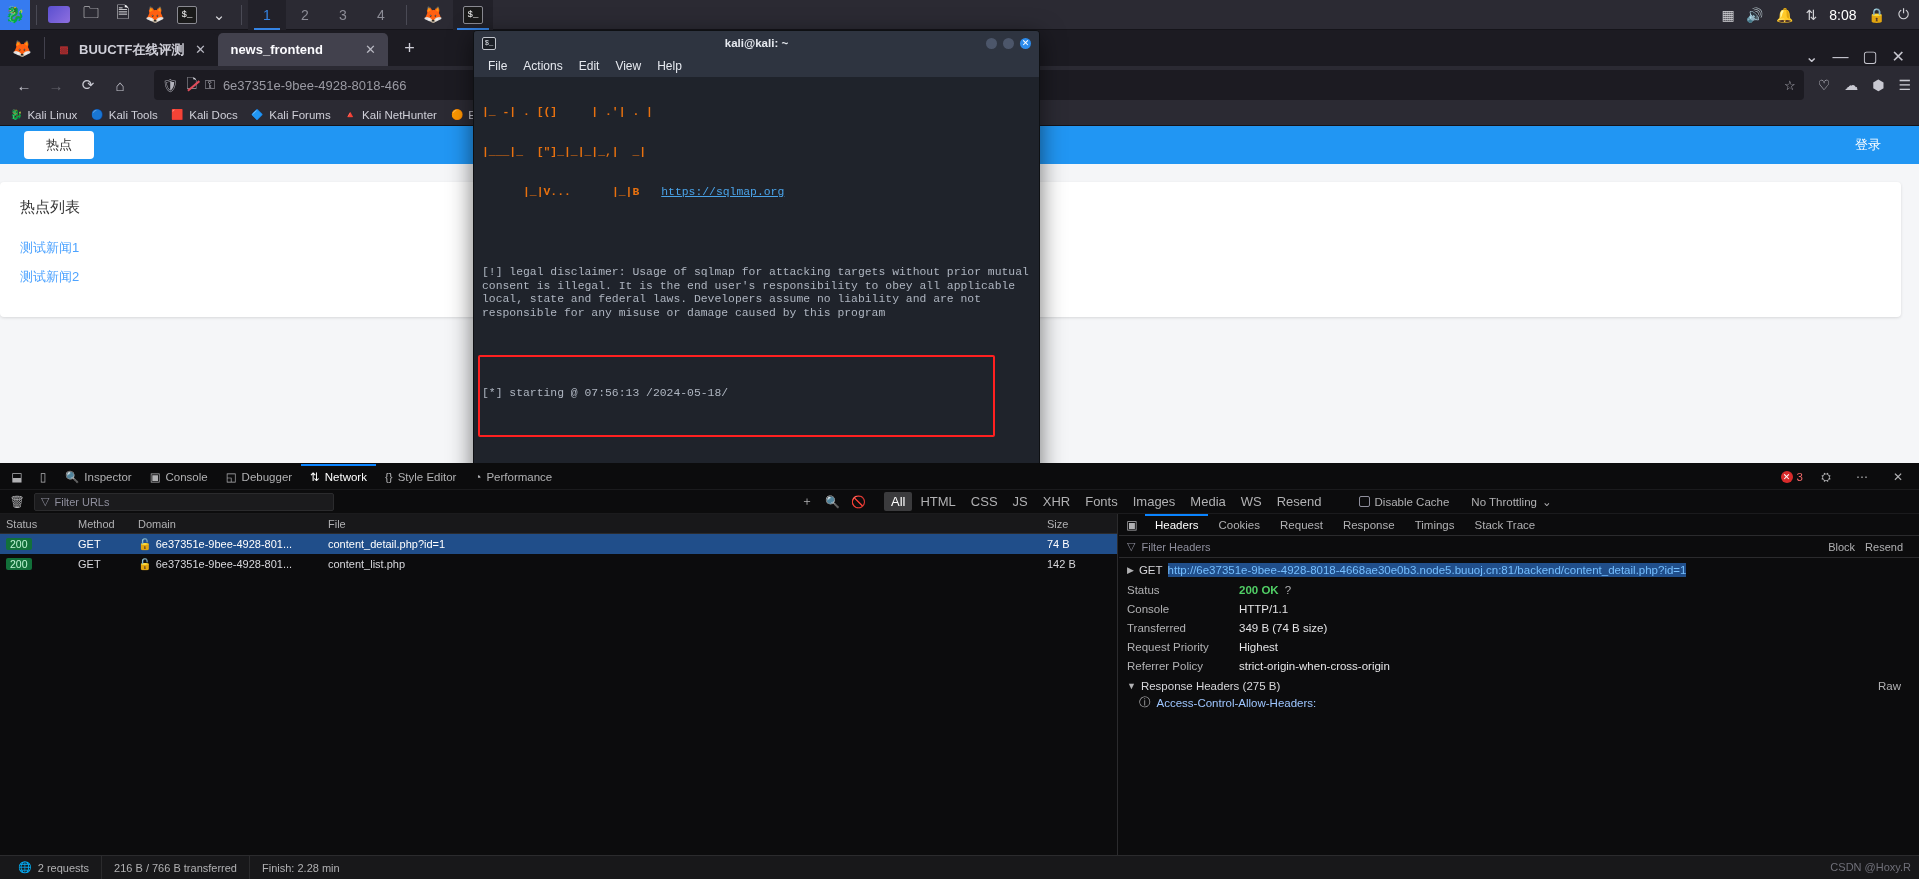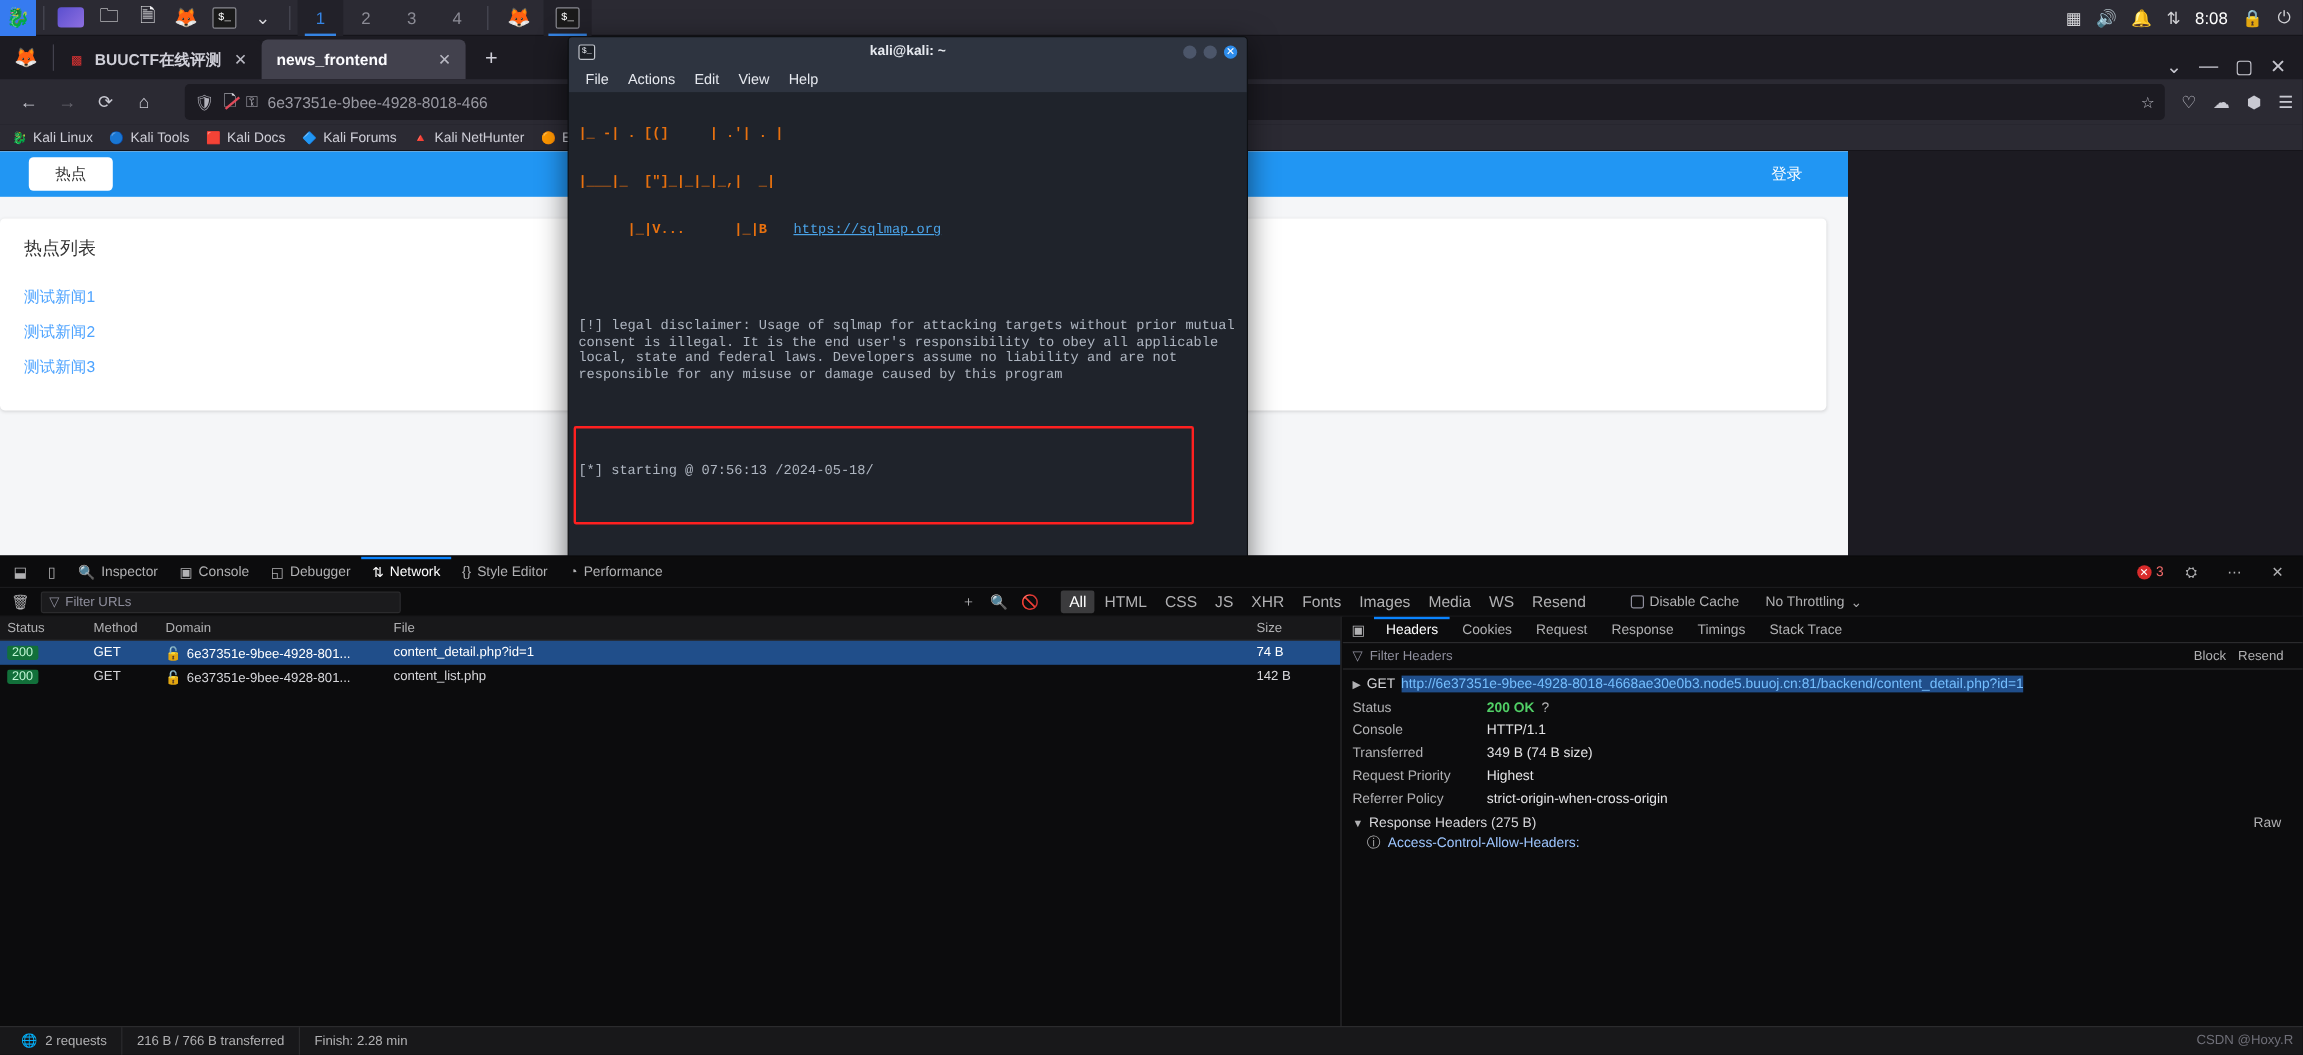--- a/index.html
+++ b/index.html
@@ -105,21 +105,21 @@
   .ff-bookmarks {
     position:absolute; left:0; top:104px; width:1919px; height:22px;
     background:#2b2a33; display:flex; align-items:center; gap:14px; padding:0 10px;
     font-size:11.5px; color:#cfcfd8; border-bottom:1px solid #15141a;
   }
   .bm { display:flex; align-items:center; gap:5px; white-space:nowrap;}
   .bm .bmico { font-size:10px; }
 
   
   .page {
-    position:absolute; left:0; top:126px; width:1540px; height:337px;
+    position:absolute; left:0; top:126px; width:1919px; height:337px;
     background:#f5f6f8; overflow:hidden;
   }
   .page-navbar {
     height:38px; background:#2196f3; display:flex; align-items:center; justify-content:space-between;
     padding:0 24px;
   }
   .page-nav-pill {
     background:#ffffff; color:#333; font-size:13px; border-radius:4px;
     padding:5px 22px;
   }
@@ -376,21 +376,20 @@
 
   <div class="page">
     <div class="page-navbar">
       <div class="page-nav-pill">热点</div>
       <div class="page-nav-login">登录</div>
     </div>
     <div class="page-card">
       <h2>热点列表</h2>
       <a class="news-link">测试新闻1</a>
       <a class="news-link">测试新闻2</a>
-      <a class="news-link">测试新闻3</a>
     </div>
   </div>
 
   <div class="term">
     <div class="term-title">
       <div class="tt-ic">$_</div>
       <div class="tt-text">kali@kali: ~</div>
       <div class="tt-ctl">
         <span class="dot"></span>
         <span class="dot"></span>

